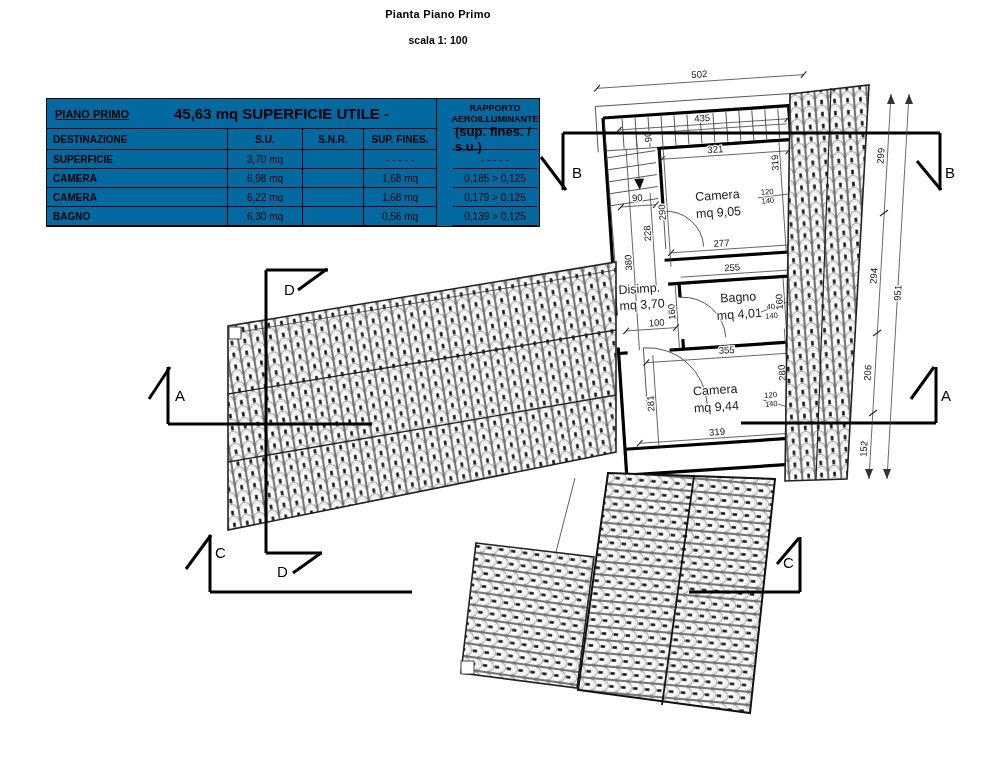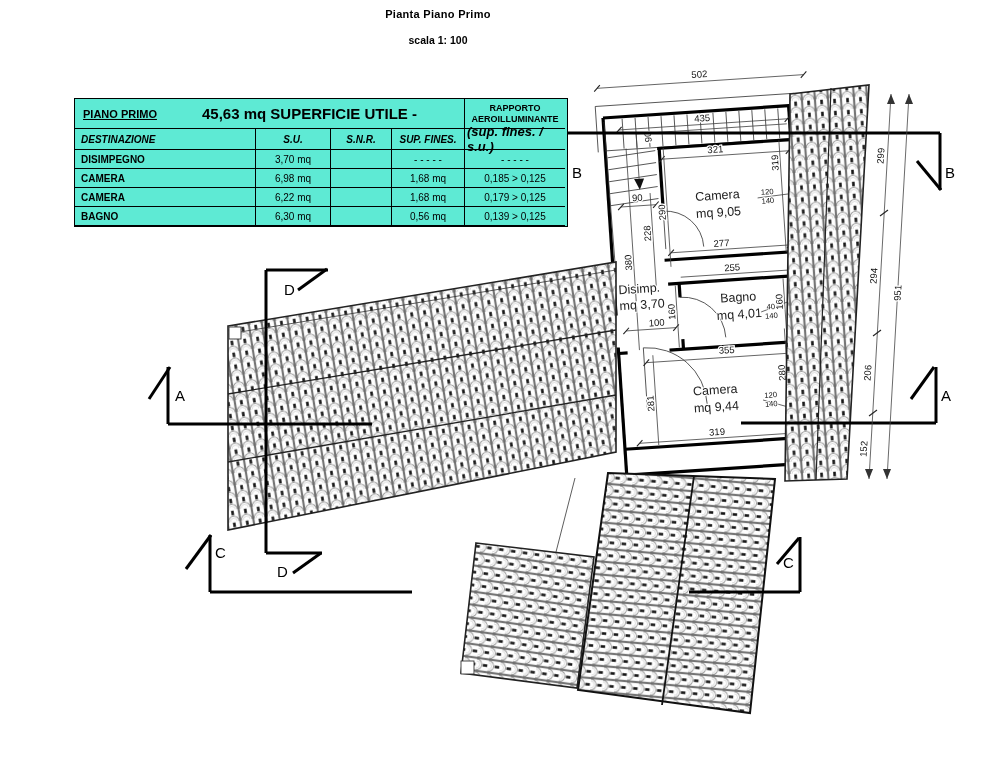--- a/index.html
+++ b/index.html
@@ -3,28 +3,28 @@
 <meta charset="utf-8">
 <style>
   html,body{margin:0;padding:0;background:#fff;}
   #canvas{position:relative;width:1006px;height:758px;background:#fff;overflow:hidden;
           font-family:"Liberation Sans",sans-serif;color:#000;}
   #plan-svg{position:absolute;left:0;top:0;}
   .title{position:absolute;left:0;top:8px;width:876px;text-align:center;
          font-size:11px;font-weight:bold;letter-spacing:.3px;}
   .subtitle{position:absolute;left:0;top:34px;width:876px;text-align:center;font-size:10.5px;font-weight:bold;}
   
-  .tbl{position:absolute;left:74px;top:98px;width:492px;border:1px solid #000;background:#5eead4;
+  .tbl{position:absolute;left:46px;top:98px;width:492px;border:1px solid #000;background:#0369a1;
        display:grid;grid-template-columns:181px 75px 61px 73px 100px;font-size:10px;}
   .tbl .c{border-right:1px solid #000;border-bottom:1px solid #000;display:flex;
           align-items:center;justify-content:center;padding:0 2px;box-sizing:border-box;}
-  .tbl .c.last{border-right:none;}
+  .tbl .c.last{border-right:none;margin-left:16px;}
   .tbl .c.name{justify-content:flex-start;padding-left:6px;font-weight:bold;}
   .tbl .h1{height:30px;}
-  .tbl .h2{height:21px;font-weight:bold;font-style:italic;}
+  .tbl .h2{height:21px;font-weight:bold;}
   .tbl .dr{height:19px;}
   .span4{grid-column:1 / span 4;justify-content:flex-start;}
   .floorlbl{font-weight:bold;text-decoration:underline;font-size:11px;padding-left:6px;}
   .summary{flex:1;text-align:center;font-weight:bold;font-size:15px;}
   .rapp{flex-direction:column;font-size:9px;line-height:11px;font-weight:bold;text-align:center;}
   .subcol{font-size:13px;font-weight:normal;}
   
   text{font-family:"Liberation Sans",sans-serif;fill:#111;}
   .dim{font-size:9.5px;text-anchor:middle;paint-order:stroke;stroke:#fff;stroke-width:2.6px;}
   .dims{font-size:7.6px;text-anchor:middle;paint-order:stroke;stroke:#fff;stroke-width:2px;}
@@ -313,21 +313,21 @@
       <span>RAPPORTO</span>
       <span>AEROILLUMINANTE</span>
     </div>
 
     <div class="c h2 name">DESTINAZIONE</div>
     <div class="c h2">S.U.</div>
     <div class="c h2">S.N.R.</div>
     <div class="c h2">SUP. FINES.</div>
     <div class="c h2 last subcol">(sup. fines. / s.u.)</div>
 
-    <div class="c dr name">DISIMPEGNO</div>
+    <div class="c dr name">SUPERFICIE</div>
     <div class="c dr">3,70 mq</div>
     <div class="c dr"></div>
     <div class="c dr">- - - - -</div>
     <div class="c dr last">- - - - -</div>
 
     <div class="c dr name">CAMERA</div>
     <div class="c dr">6,98 mq</div>
     <div class="c dr"></div>
     <div class="c dr">1,68 mq</div>
     <div class="c dr last">0,185  &gt;  0,125</div>

